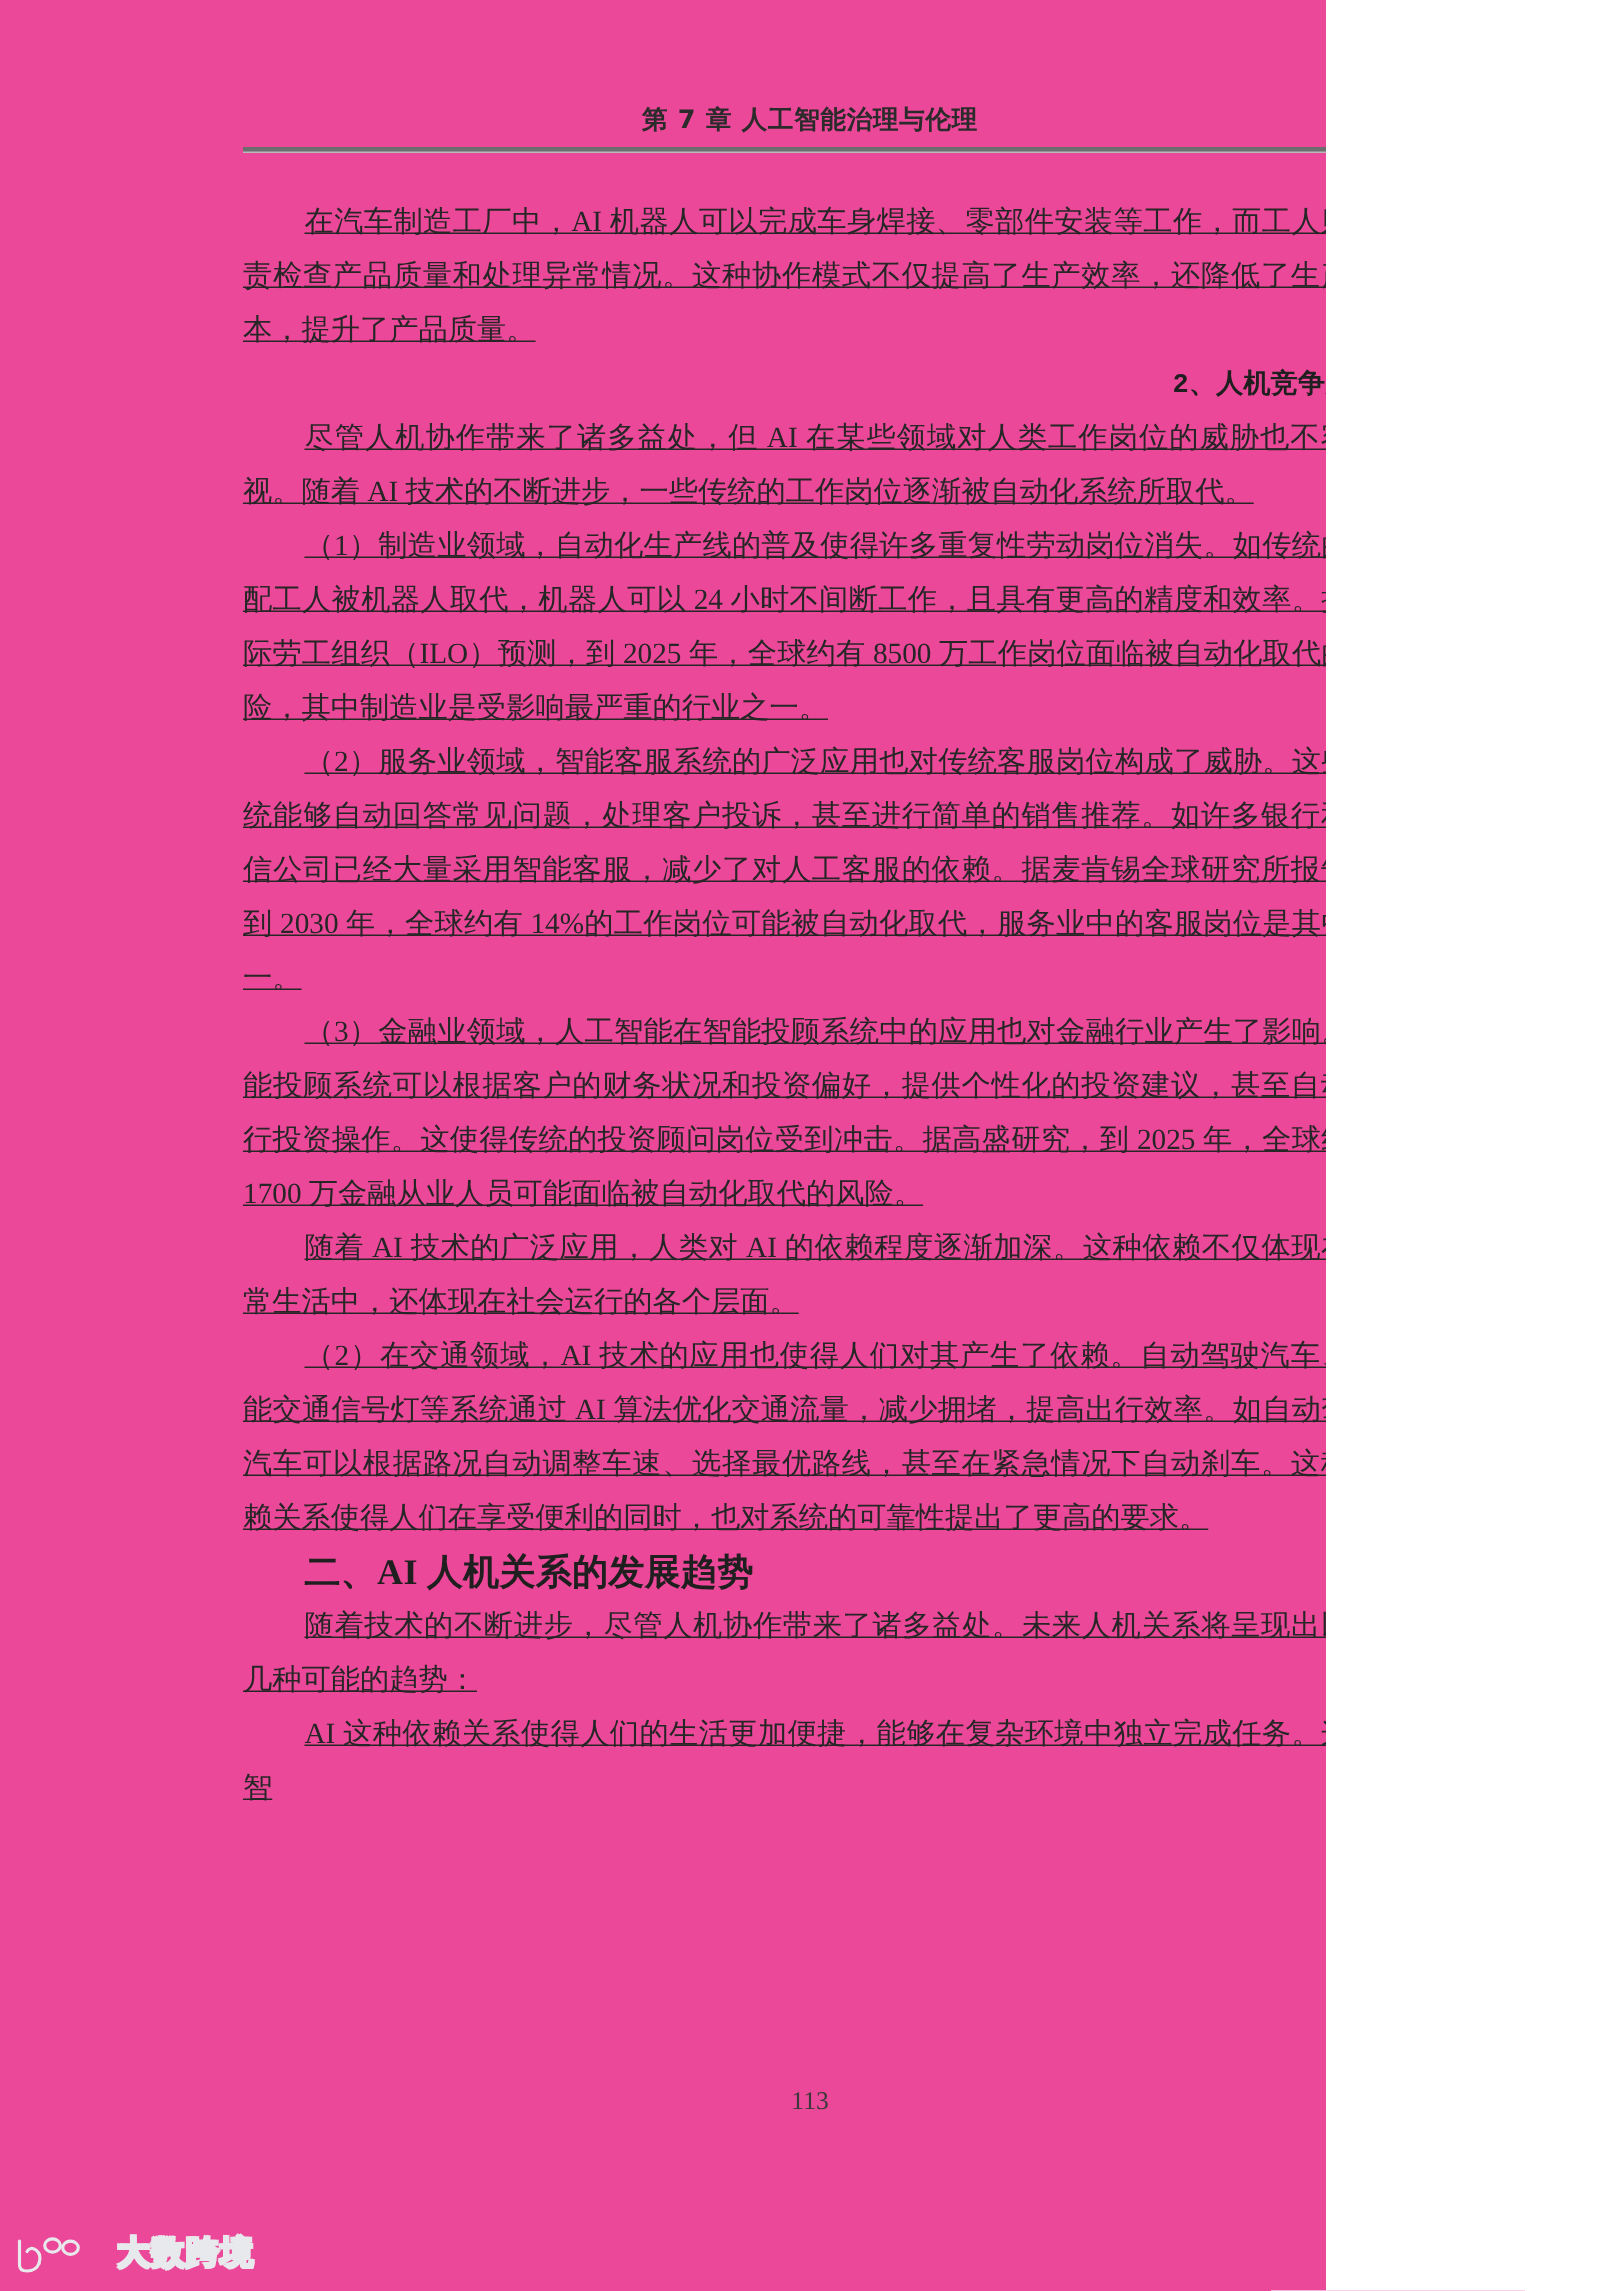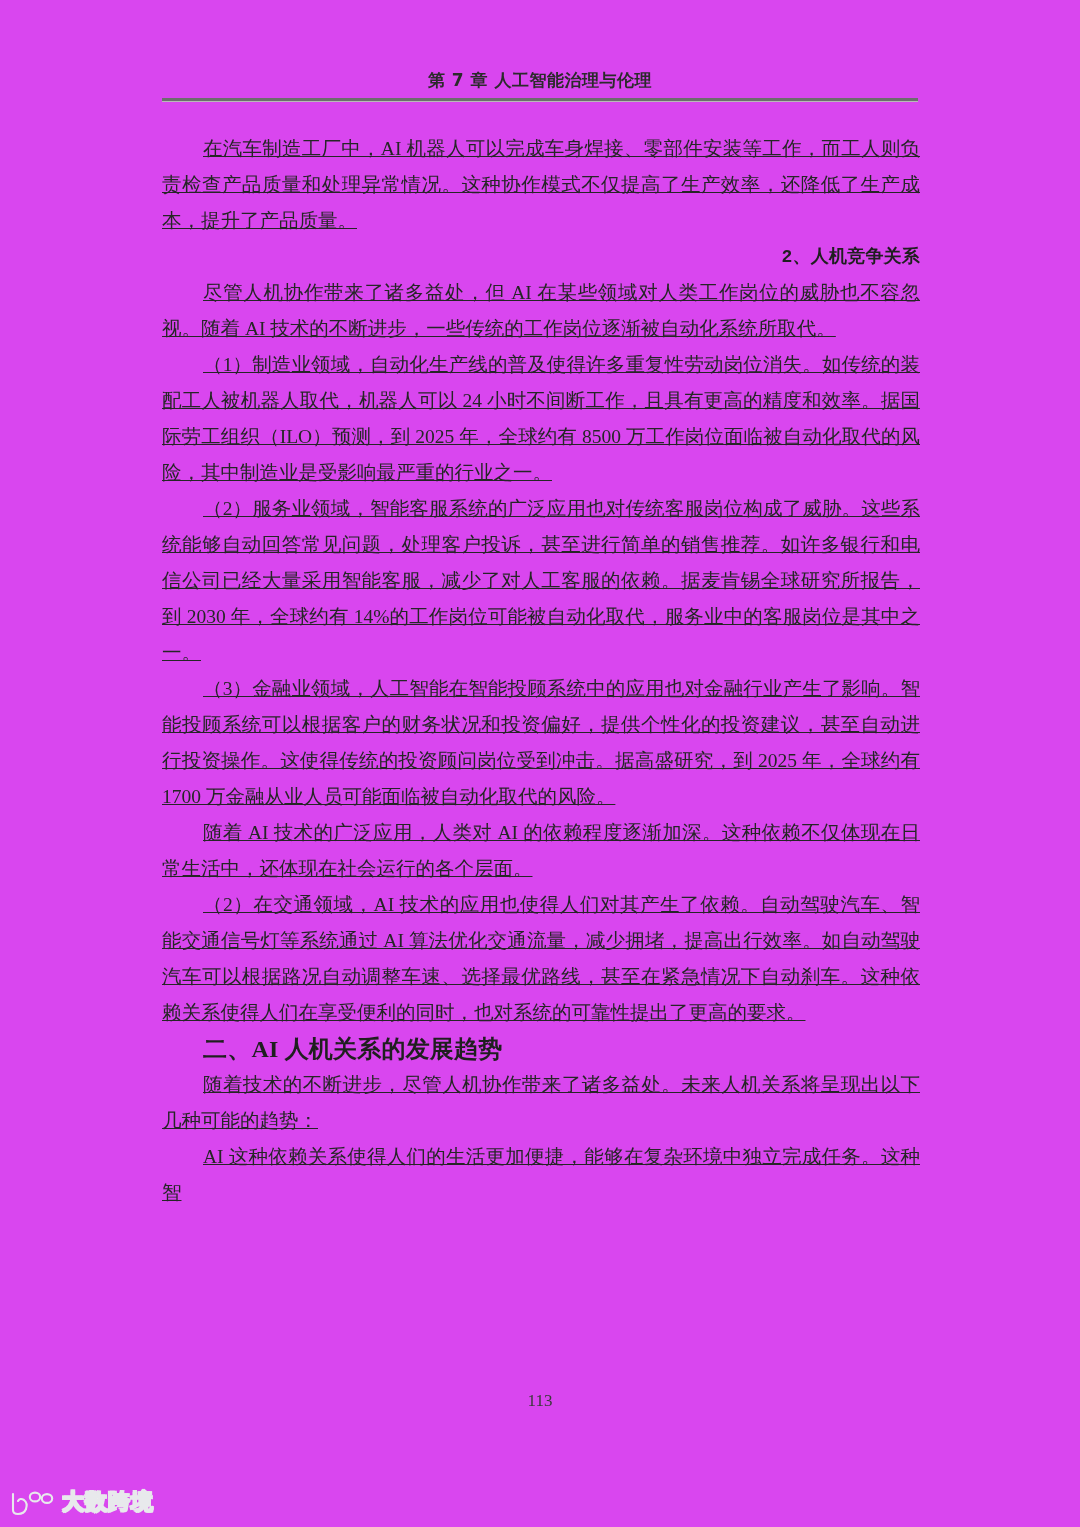--- a/index.html
+++ b/index.html
@@ -6,23 +6,23 @@
   html, body {
     margin: 0;
     padding: 0;
     background: #ffffff;
   }
   body {
     font-family: "Liberation Serif", "DejaVu Serif", serif;
   }
   #page {
     position: relative;
-    width: 1080px;
+    width: 884px;
     height: 1527px;
-    background: #d946ef;
+    background: #ec4899;
     overflow: hidden;
     box-sizing: border-box;
   }
 
   
   .header-block {
     position: absolute;
     left: 162px;
     top: 68px;
     width: 756px;
@@ -101,21 +101,21 @@
     color: #3a3a3a;
   }
 
   
   .watermark {
     position: absolute;
     left: 8px;
     top: 1487px;
     display: flex;
     align-items: center;
-    gap: 2px;
+    gap: 18px;
     opacity: 1;
     pointer-events: none;
   }
   .watermark-mark {
     width: 52px;
     height: 27px;
     display: block;
   }
   .watermark-text {
     font-family: "DejaVu Sans", "Liberation Sans", sans-serif;

